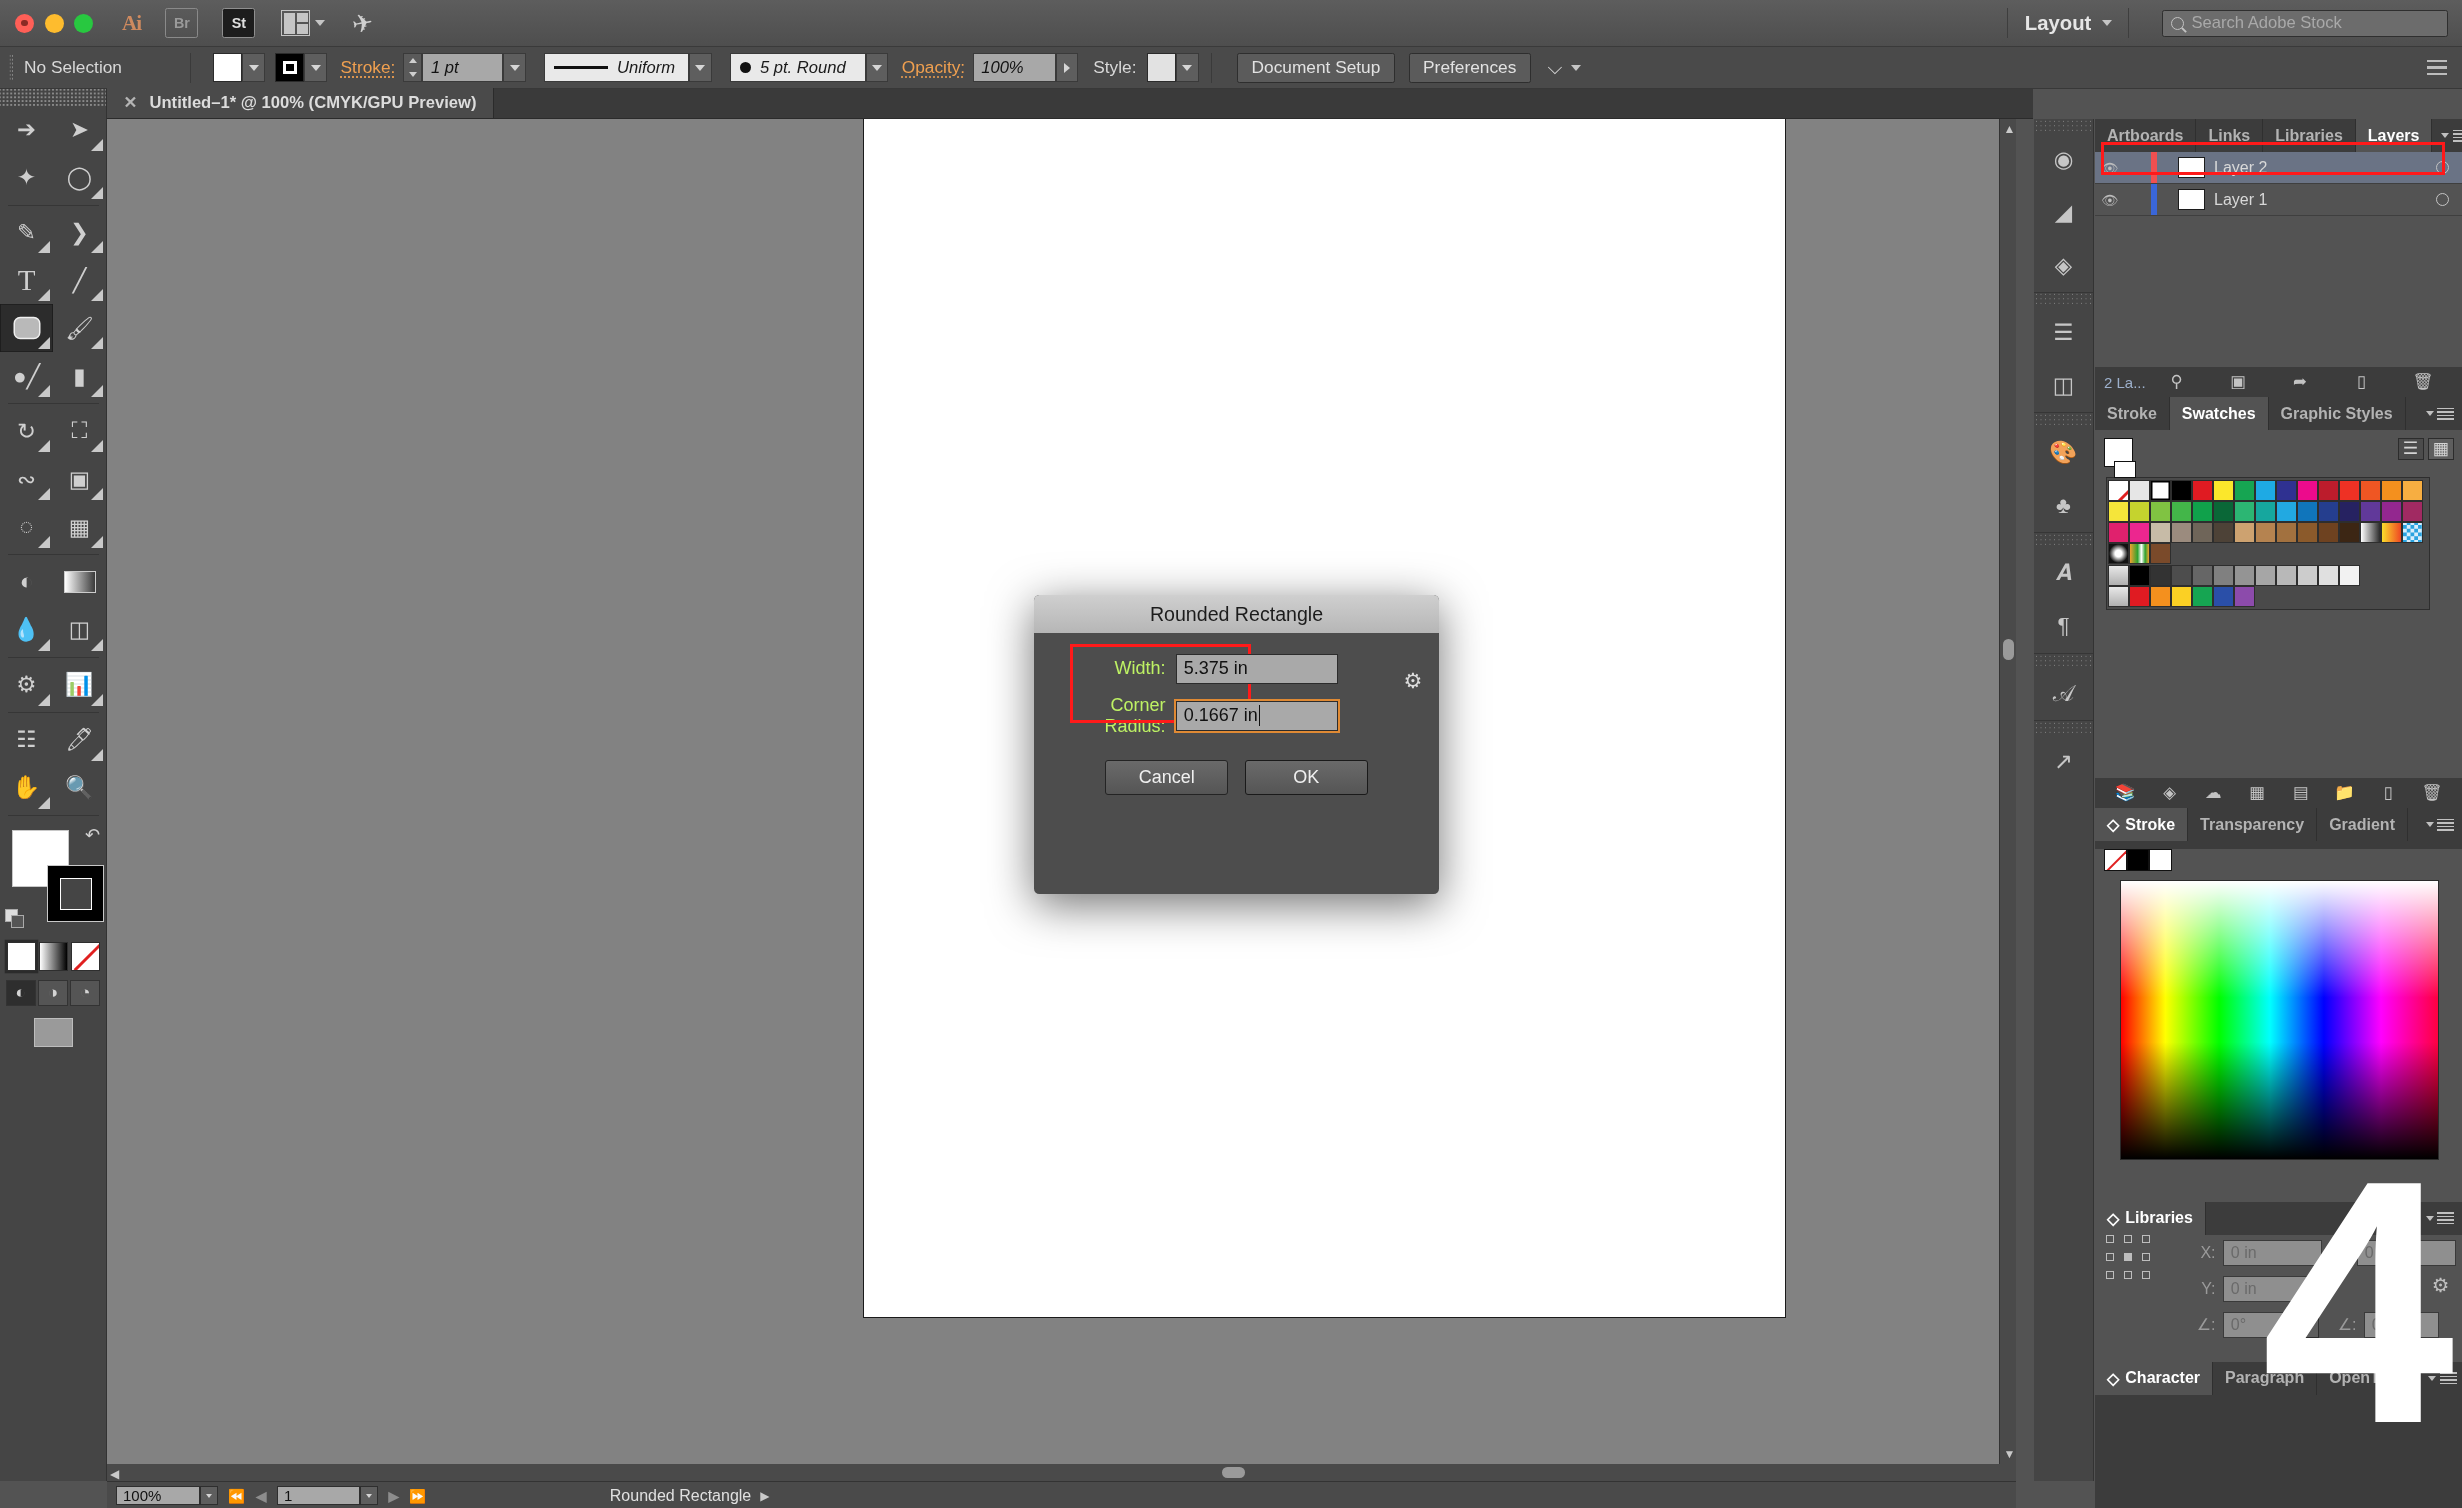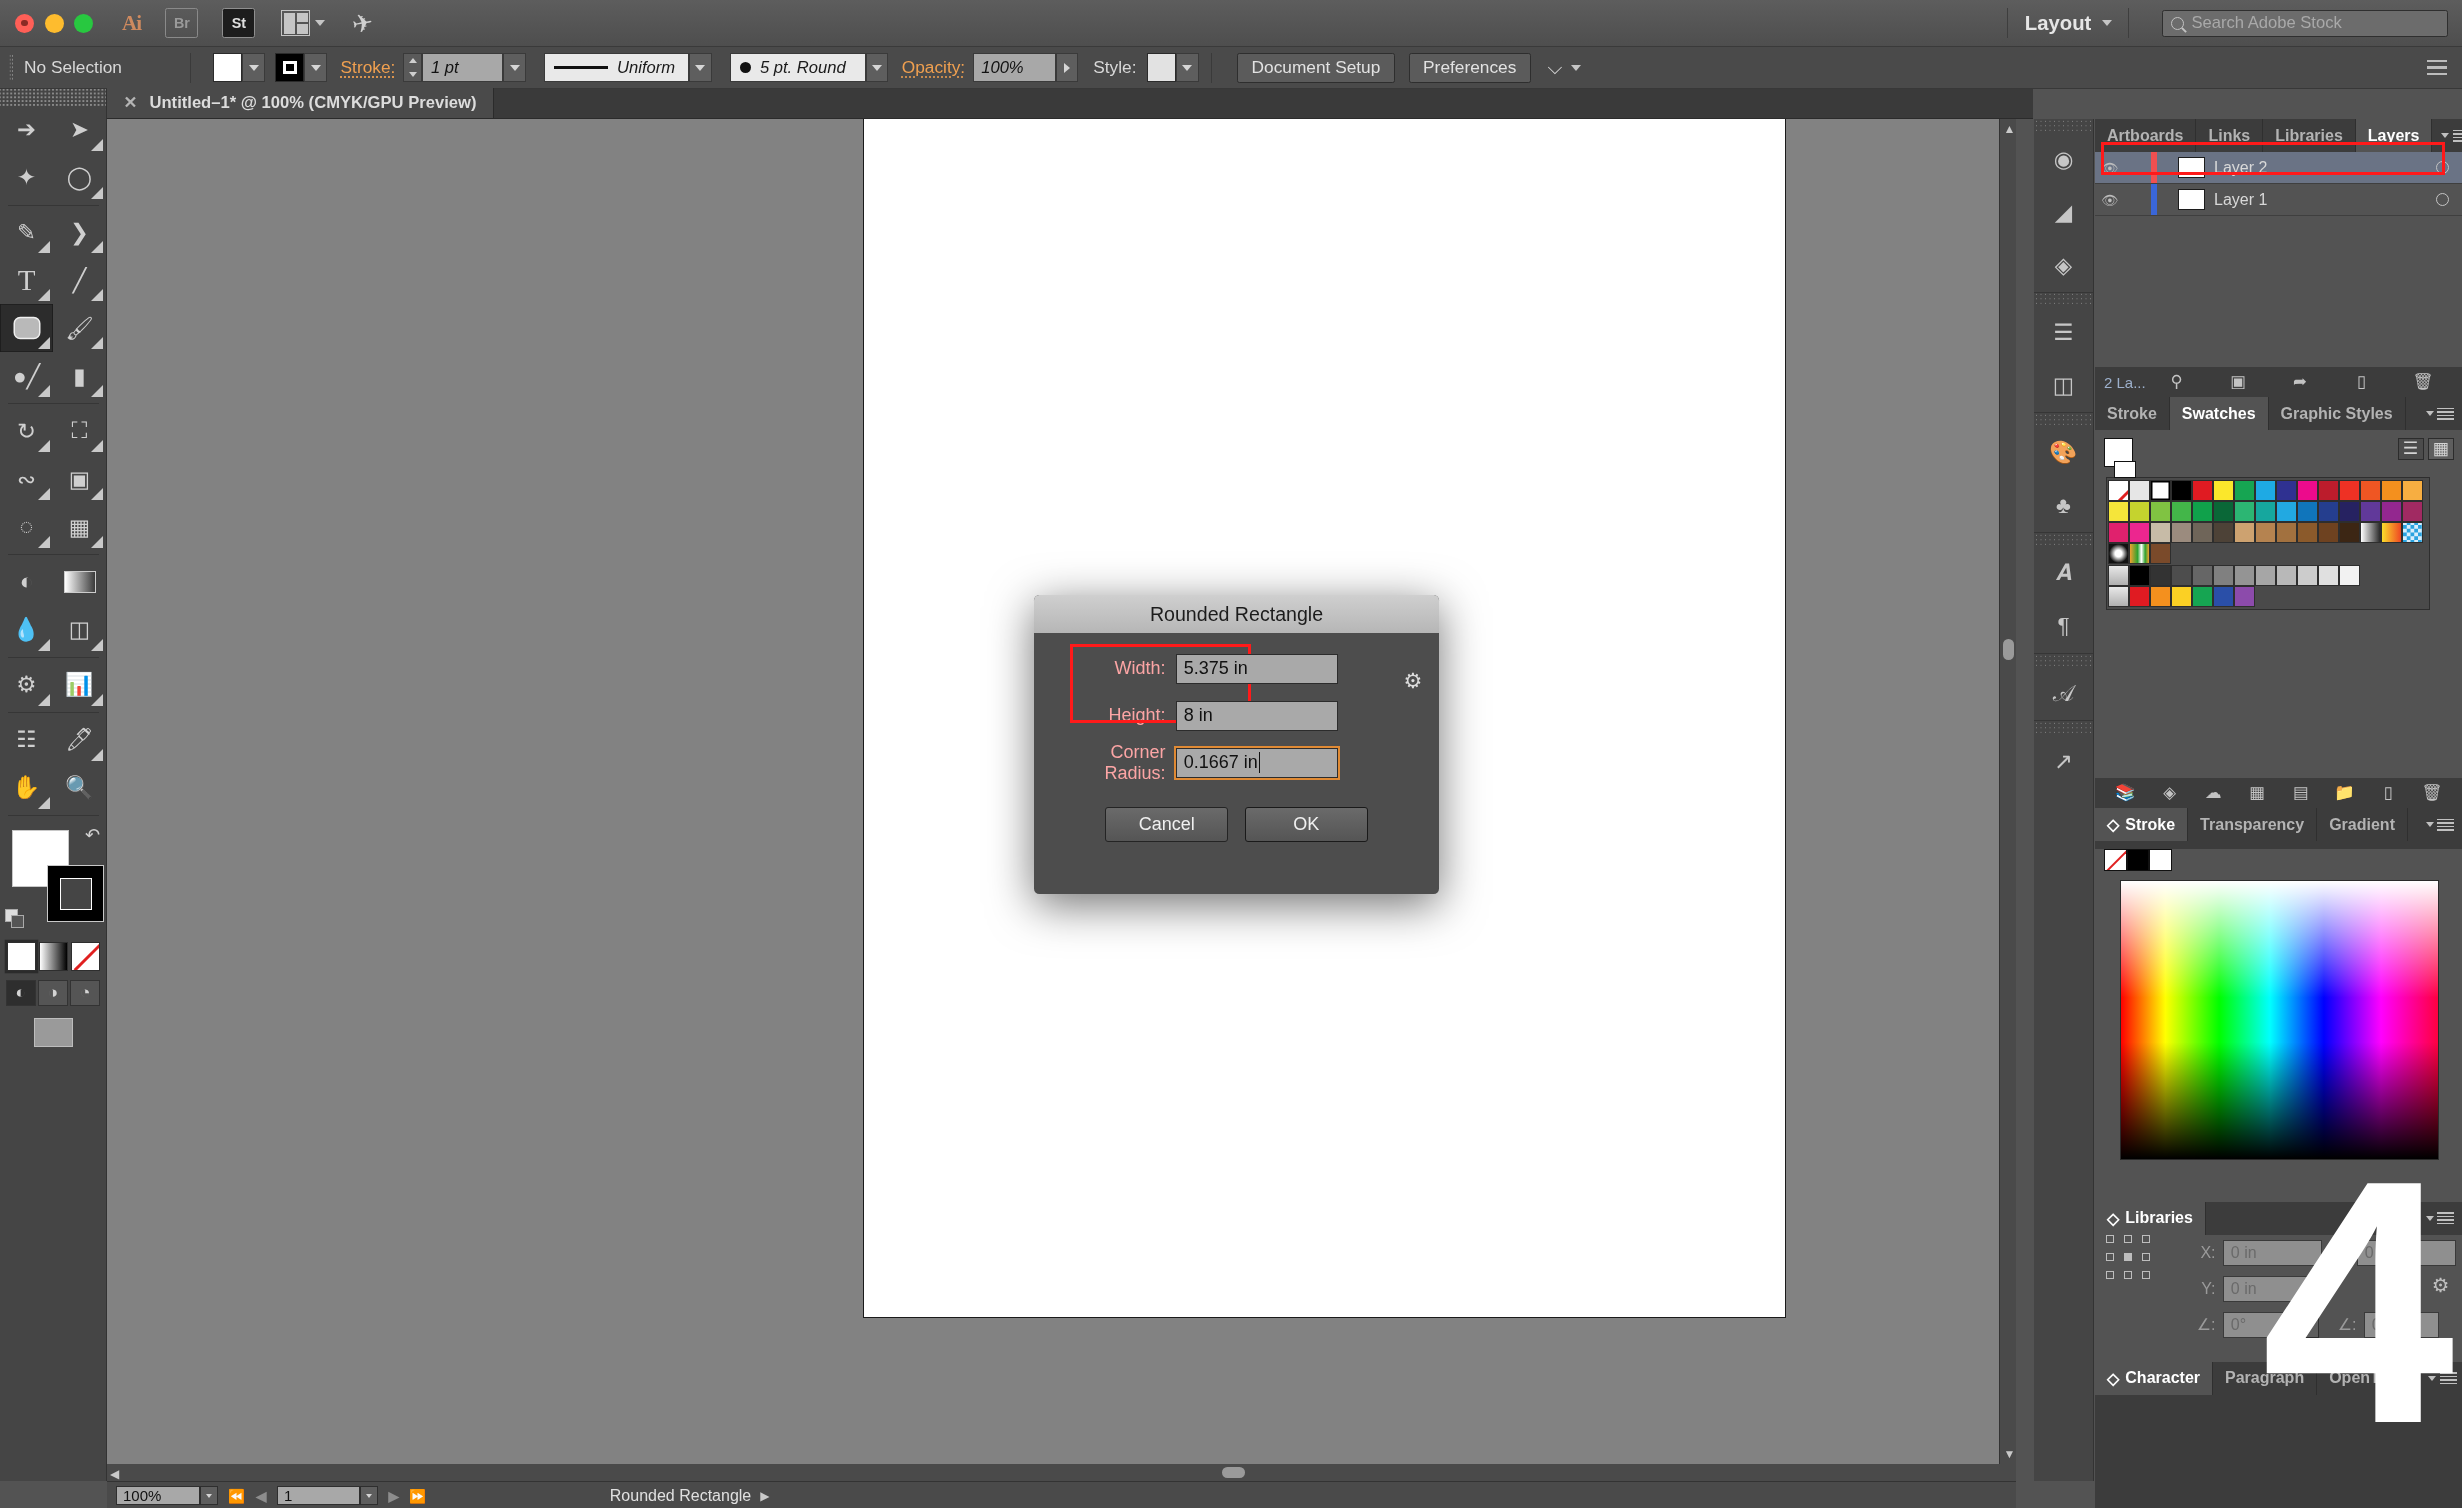--- a/index.html
+++ b/index.html
@@ -147,21 +147,21 @@
 
   
   .dialog{ position:absolute; left:1034px; top:595px; width:405px; height:299px;
      background:#4d4d4d; border-radius:5.3px; box-shadow:0 10.5px 45px rgba(0,0,0,.55),
      0 0 90px 38px rgba(255,255,255,.14); }
   .dlg-title{ height:38px; background:linear-gradient(#cfcfcf,#b6b6b6);
      border-radius:5.3px 5.3px 0 0; display:flex;align-items:center;justify-content:center;
      color:#1c1c1c; font-size:19.6px; }
   .dlg-body{ padding:12px 0 0 0; position:relative; }
   .dlg-row{ display:flex; align-items:center; height:47px; padding-left:27px; }
-  .dlg-lbl{ width:115px; text-align:right; padding-right:10.5px; color:#fca5a5; font-size:18px;}
+  .dlg-lbl{ width:115px; text-align:right; padding-right:10.5px; color:#bef264; font-size:18px;}
   .dlg-input{ width:162px; height:30px; background:#a9a9a9; border:0.8px solid #2c2c2c;
      color:#111; display:flex;align-items:center;padding:0 6.8px; font-size:18px; position:relative;}
   .dlg-input.focus{ outline:2.3px solid #e08a34; outline-offset:0px;}
   .caretbar{ display:inline-block; width:1.5px;height:21px;background:#111; margin-left:0.8px;}
   .red-box{ position:absolute; left:36px; top:10.5px; width:181px; height:79px;
      border:3.8px solid #ff1a1a; pointer-events:none; }
   .link-ico{ position:absolute; right:16.6px; top:36px; color:#dcdcdc; font-size:21px;}
   .dlg-btns{ display:flex; justify-content:center; gap:16.6px; margin-top:21px;}
   .dlg-btn{ width:123px; height:35px; background:linear-gradient(#6a6a6a,#555);
      border:0.8px solid #242424; border-radius:3px; color:#f0f0f0; font-size:18px;
@@ -465,24 +465,20 @@
     </div>
   </div>
 
   <div class="dialog">
     <div class="dlg-title">Rounded Rectangle</div>
     <div class="dlg-body">
       <div class="red-box"></div>
       <div class="dlg-row">
         <span class="dlg-lbl">Width:</span>
         <span class="dlg-input">5.375 in</span>
-      </div>
-      <div class="dlg-row">
-        <span class="dlg-lbl">Height:</span>
-        <span class="dlg-input">8 in</span>
       </div>
       <span class="link-ico">⚙</span>
       <div class="dlg-row">
         <span class="dlg-lbl">Corner Radius:</span>
         <span class="dlg-input focus">
           <b style="font-weight:normal">0.1667 in</b>
         <span class="caretbar"></span>
           </span>
       </div>
       <div class="dlg-btns">

